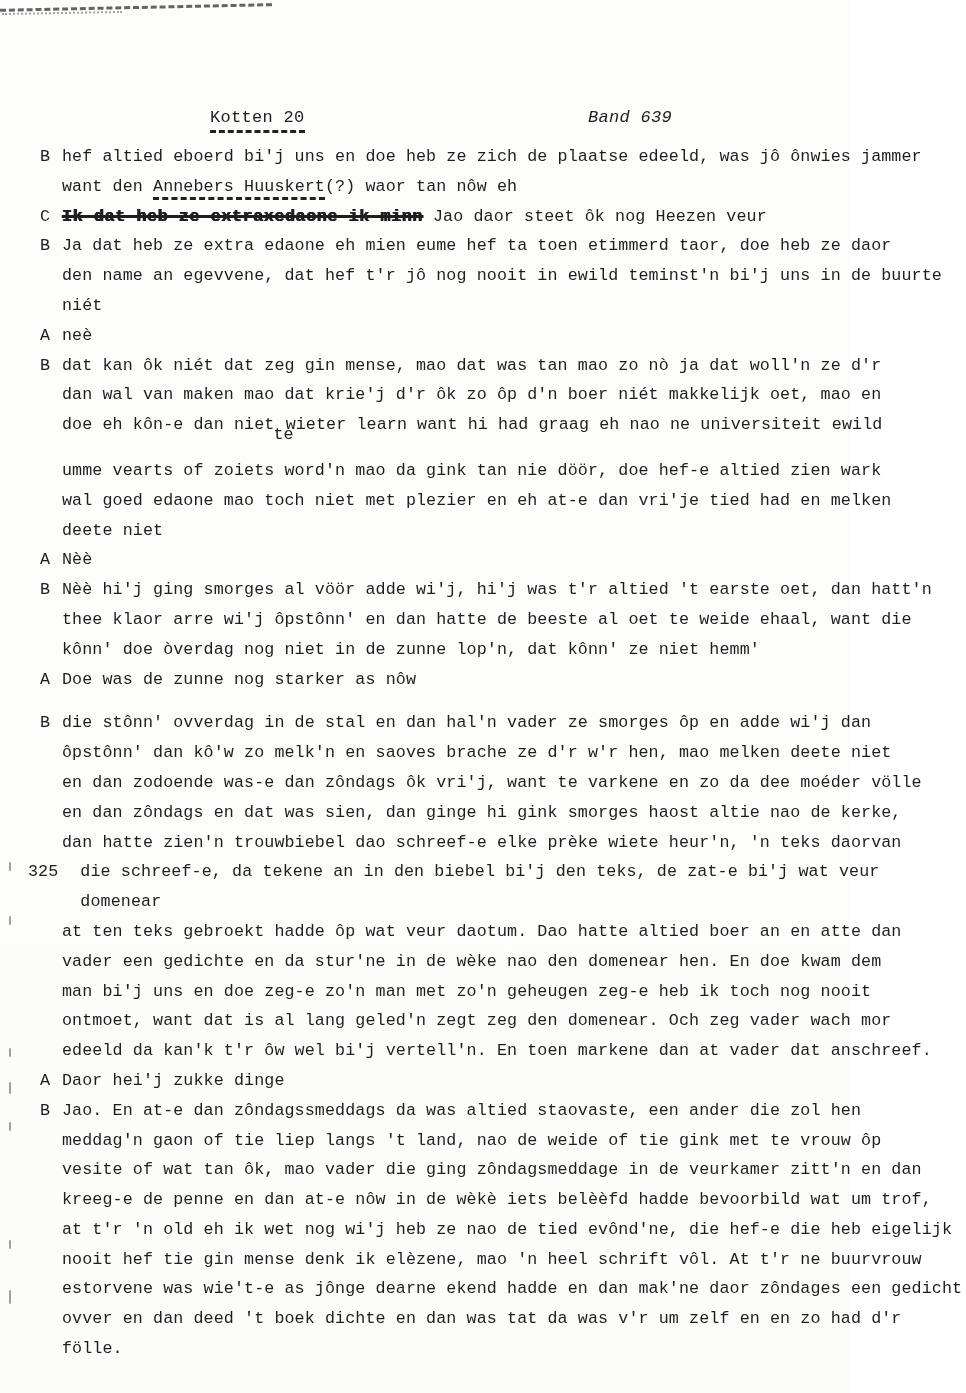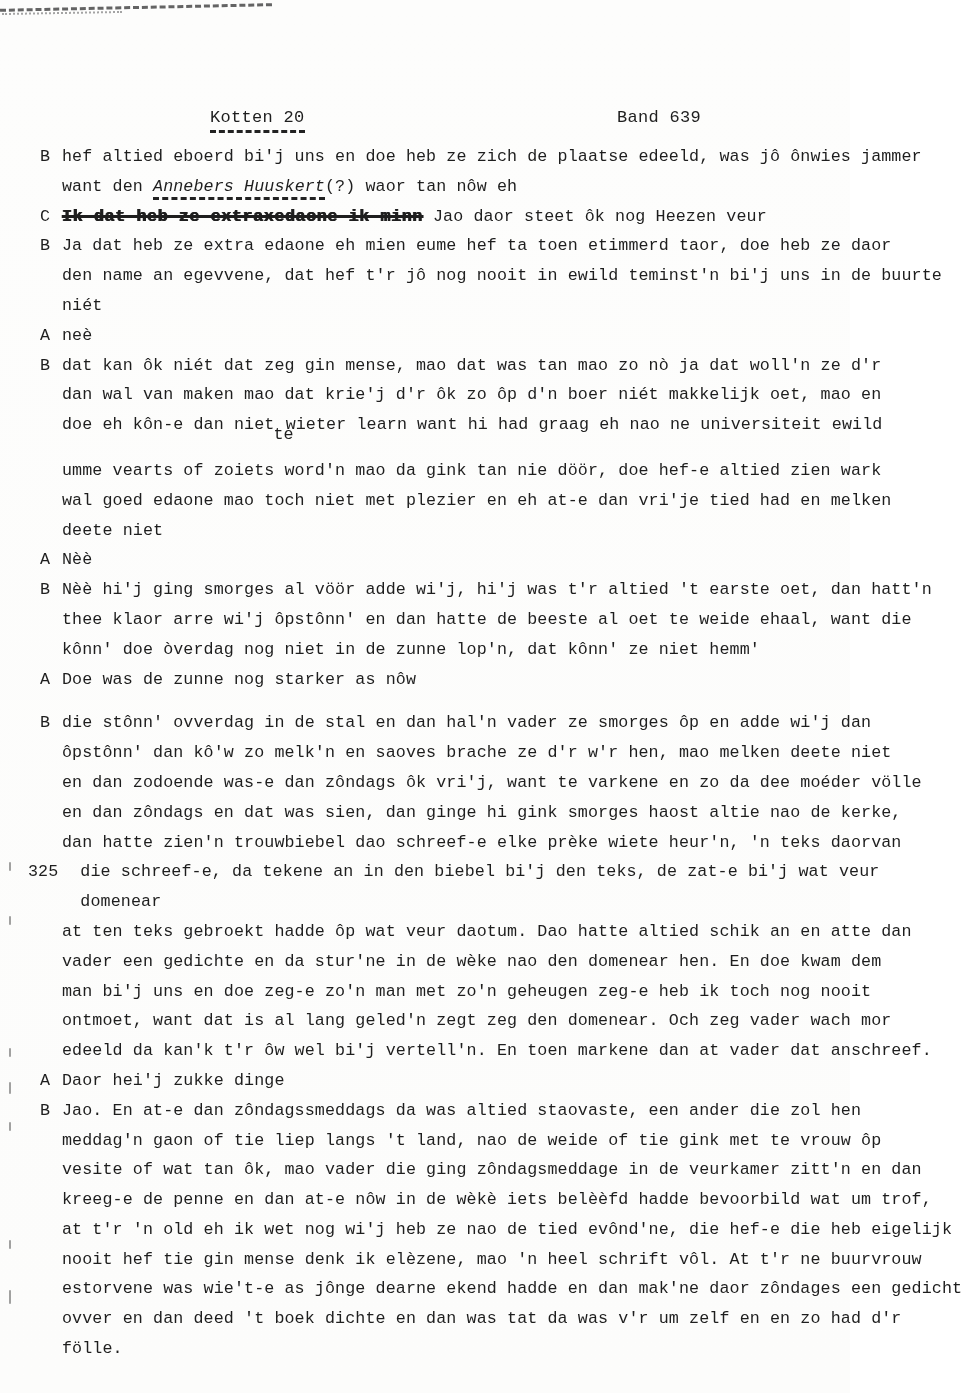--- a/index.html
+++ b/index.html
@@ -33,41 +33,40 @@
     background:#555;opacity:.55;border-radius:1px;
   }
   
   .header{position:absolute;top:108px;left:0;width:100%;
     font-size:17px;letter-spacing:.3px;}
   .h-left{
     position:absolute;left:210px;top:0;
     border-bottom:3px dashed #222;
     padding-bottom:3px;
   }
-  .h-right{position:absolute;left:617px;top:0;}
+  .h-right{position:absolute;left:588px;top:0;font-style:italic;}
   
   .body-text{
     position:absolute;top:142px;left:0;width:966px;
     font-size:16.7px;
     line-height:29.8px;
     letter-spacing:.1px;
   }
   .line{display:flex;white-space:pre;}
   .line.gap{margin-top:14px;}
   .lineno{
     flex:0 0 40px;padding-left:28px;box-sizing:border-box;
     white-space:pre;
   }
   .sp{flex:0 0 22px;white-space:pre;}
   .txt{flex:1 1 auto;white-space:pre-wrap;}
   
   .u{
     border-bottom:3px dashed #222;
     padding-bottom:1px;
-    font-style:italic;
   }
   
   .x{
     text-decoration:line-through;
     text-decoration-thickness:2.5px;
     font-weight:bold;
     text-shadow:0.6px 0 0 #1e1e1e, -0.4px 0 0 rgba(30,30,30,.7);
     letter-spacing:.6px;
   }
   
@@ -116,21 +115,21 @@
       <div class="line"><span class="lineno"></span><span class="sp">B</span><span class="txt"><span>Nèè hi'j ging smorges al vöör adde wi'j, hi'j was t'r altied 't earste oet, dan hatt'n</span></span></div>
       <div class="line"><span class="lineno"></span><span class="sp"></span><span class="txt"><span>thee klaor arre wi'j ôpstônn' en dan hatte de beeste al oet te weide ehaal, want die</span></span></div>
       <div class="line"><span class="lineno"></span><span class="sp"></span><span class="txt"><span>kônn' doe òverdag nog niet in de zunne lop'n, dat kônn' ze niet hemm'</span></span></div>
       <div class="line"><span class="lineno"></span><span class="sp">A</span><span class="txt"><span>Doe was de zunne nog starker as nôw</span></span></div>
       <div class="line gap"><span class="lineno"></span><span class="sp">B</span><span class="txt"><span>die stônn' ovverdag in de stal en dan hal'n vader ze smorges ôp en adde wi'j dan</span></span></div>
       <div class="line"><span class="lineno"></span><span class="sp"></span><span class="txt"><span>ôpstônn' dan kô'w zo melk'n en saoves brache ze d'r w'r hen, mao melken deete niet</span></span></div>
       <div class="line"><span class="lineno"></span><span class="sp"></span><span class="txt"><span>en dan zodoende was-e dan zôndags ôk vri'j, want te varkene en zo da dee moéder völle</span></span></div>
       <div class="line"><span class="lineno"></span><span class="sp"></span><span class="txt"><span>en dan zôndags en dat was sien, dan ginge hi gink smorges haost altie nao de kerke,</span></span></div>
       <div class="line"><span class="lineno"></span><span class="sp"></span><span class="txt"><span>dan hatte zien'n trouwbiebel dao schreef-e elke prèke wiete heur'n, 'n teks daorvan</span></span></div>
       <div class="line"><span class="lineno">325</span><span class="sp"></span><span class="txt"><span>die schreef-e, da tekene an in den biebel bi'j den teks, de zat-e bi'j wat veur domenear</span></span></div>
-      <div class="line"><span class="lineno"></span><span class="sp"></span><span class="txt"><span>at ten teks gebroekt hadde ôp wat veur daotum. Dao hatte altied schik an en atte dan</span></span></div>
+      <div class="line"><span class="lineno"></span><span class="sp"></span><span class="txt"><span>at ten teks gebroekt hadde ôp wat veur daotum. Dao hatte altied boer an en atte dan</span></span></div>
       <div class="line"><span class="lineno"></span><span class="sp"></span><span class="txt"><span>vader een gedichte en da stur'ne in de wèke nao den domenear hen. En doe kwam dem</span></span></div>
       <div class="line"><span class="lineno"></span><span class="sp"></span><span class="txt"><span>man bi'j uns en doe zeg-e zo'n man met zo'n geheugen zeg-e heb ik toch nog nooit</span></span></div>
       <div class="line"><span class="lineno"></span><span class="sp"></span><span class="txt"><span>ontmoet, want dat is al lang geled'n zegt zeg den domenear. Och zeg vader wach mor</span></span></div>
       <div class="line"><span class="lineno"></span><span class="sp"></span><span class="txt"><span>edeeld da kan'k t'r ôw wel bi'j vertell'n. En toen markene dan at vader dat anschreef.</span></span></div>
       <div class="line"><span class="lineno"></span><span class="sp">A</span><span class="txt"><span>Daor hei'j zukke dinge</span></span></div>
       <div class="line"><span class="lineno"></span><span class="sp">B</span><span class="txt"><span>Jao. En at-e dan zôndagssmeddags da was altied staovaste, een ander die zol hen</span></span></div>
       <div class="line"><span class="lineno"></span><span class="sp"></span><span class="txt"><span>meddag'n gaon of tie liep langs 't land, nao de weide of tie gink met te vrouw ôp</span></span></div>
       <div class="line"><span class="lineno"></span><span class="sp"></span><span class="txt"><span>vesite of wat tan ôk, mao vader die ging zôndagsmeddage in de veurkamer zitt'n en dan</span></span></div>
       <div class="line"><span class="lineno"></span><span class="sp"></span><span class="txt"><span>kreeg-e de penne en dan at-e nôw in de wèkè iets belèèfd hadde bevoorbild wat um trof,</span></span></div>
       <div class="line"><span class="lineno"></span><span class="sp"></span><span class="txt"><span>at t'r 'n old eh ik wet nog wi'j heb ze nao de tied evônd'ne, die hef-e die heb eigelijk</span></span></div>

